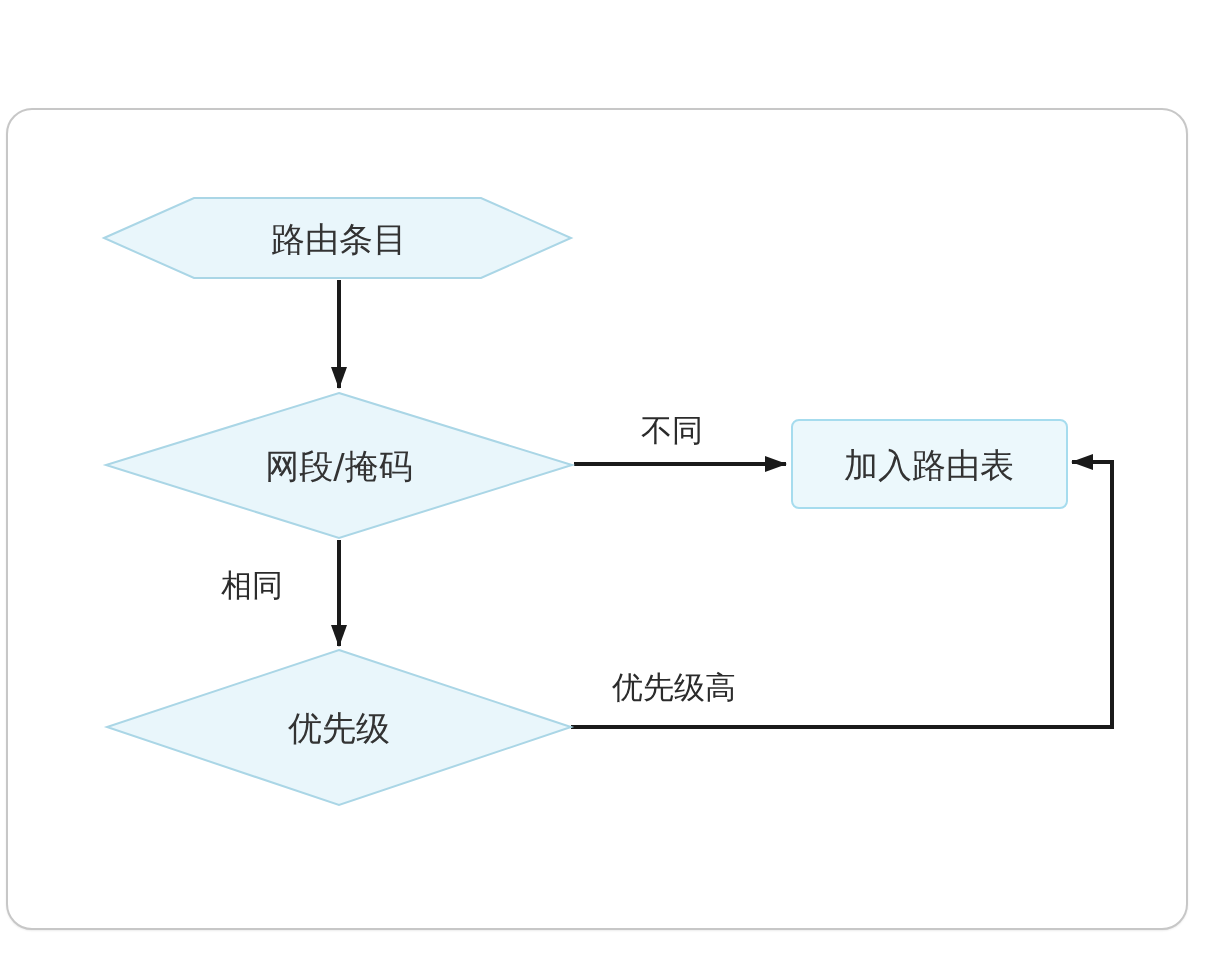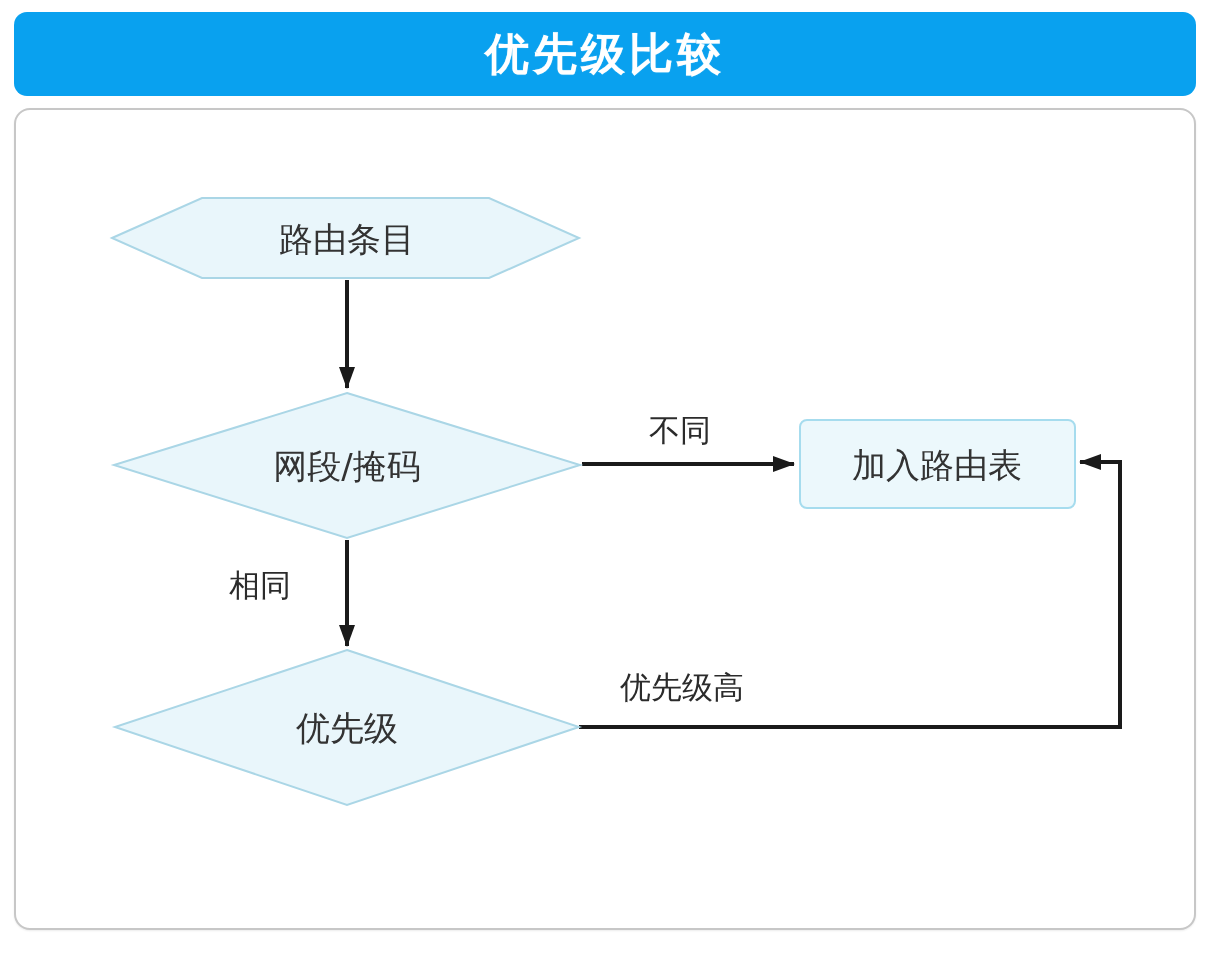--- a/index.html
+++ b/index.html
@@ -30,27 +30,27 @@
   }
   .title-bar .title-text {
     color: #ffffff;
     font-size: 44px;
     font-weight: bold;
     letter-spacing: 4px;
     text-shadow: 0 0 1px rgba(255,255,255,0.6);
   }
   .diagram-panel {
     position: absolute;
-    left: 14px;
+    left: 6px;
     top: 108px;
     width: 1178px;
     height: 818px;
     background: #ffffff;
     border: 2px solid #c7c7c7;
-    border-radius: 16px;
+    border-radius: 26px;
     box-shadow: 0 1px 2px rgba(0,0,0,0.08);
   }
   .diagram-panel svg {
     display: block;
   }
   .node-shape {
     stroke-width: 2px;
   }
   .node-label {
     font-size: 34px;
@@ -66,23 +66,20 @@
     font-size: 31px;
     fill: #2b2b2b;
     text-anchor: middle;
   }
 </style>
 </head>
 <body>
 
 <div class="page">
 
-  <div class="title-bar">
-    <span class="title-text">优先级比较</span>
-  </div>
 
   <div class="diagram-panel">
     <svg viewBox="0 0 1178 816" width="1178" height="816">
       <defs>
         <marker id="arrowhead" markerUnits="userSpaceOnUse" markerWidth="24" markerHeight="18" refX="21" refY="8" orient="auto">
           <path d="M0,0 L22,8 L0,16 Z" fill="#1a1a1a"></path>
         </marker>
       </defs>
 
       <g>

